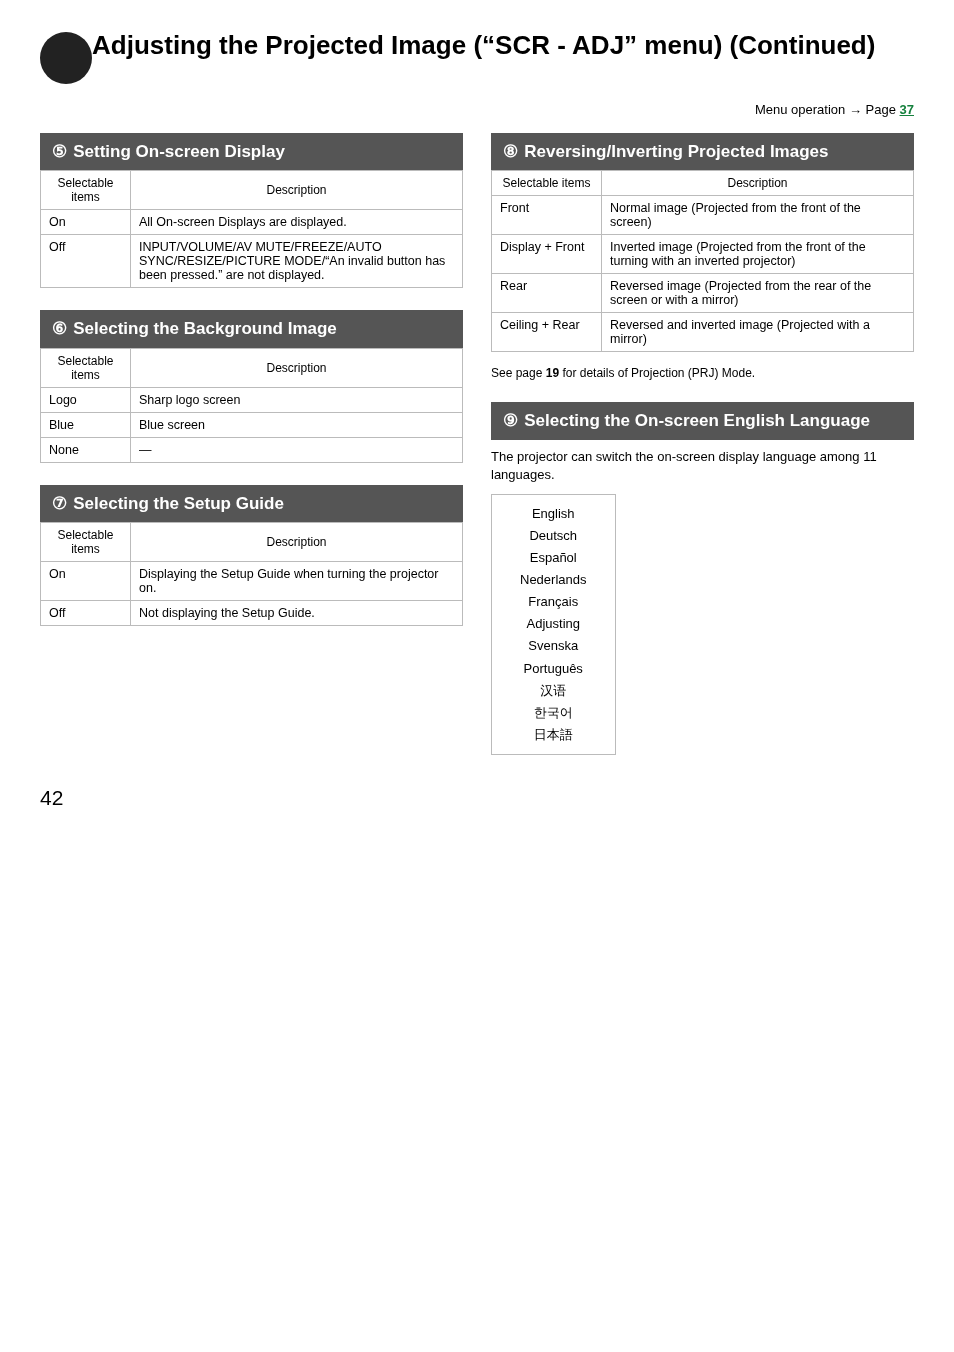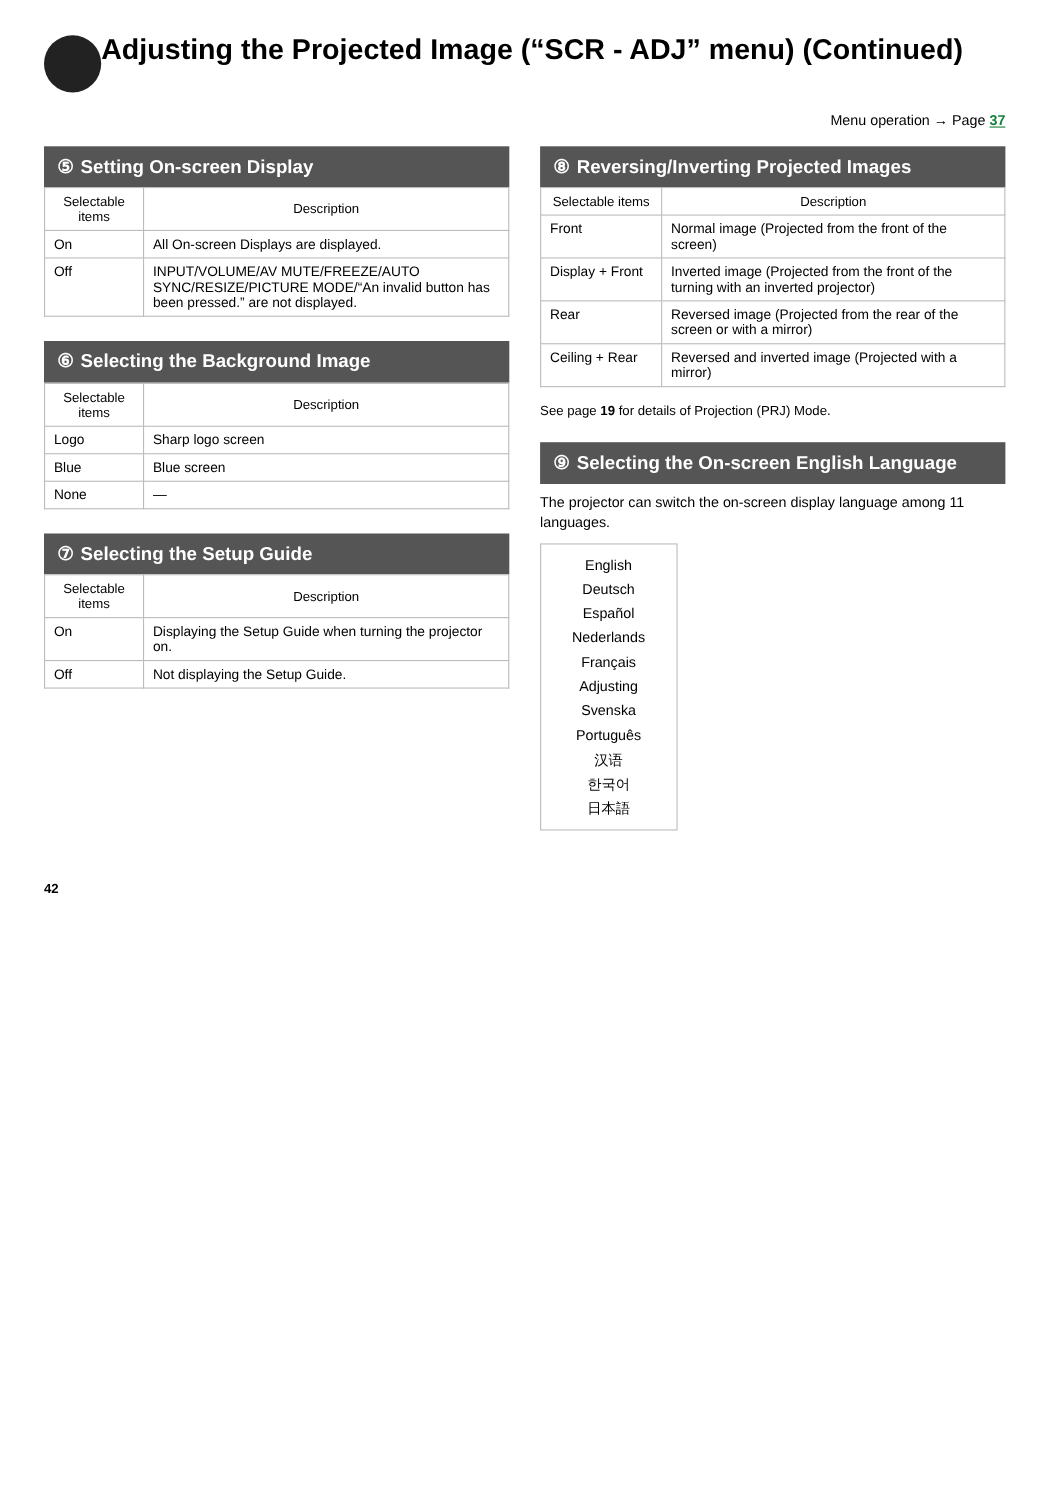--- a/index.html
+++ b/index.html
@@ -113,23 +113,23 @@
       padding: 8px 28px;
       display: inline-block;
       min-width: 100px;
       line-height: 1.7;
       font-size: 13px;
       text-align: center;
     }
 
     
     .page-number {
-      font-size: 12px;
-      font-weight: bold;
-      margin-top: 24px;
+      font-size: 21px;
+      font-weight: normal;
+      margin-top: 9px;
     }
 
     
     .see-page-note {
       font-size: 12px;
       margin-bottom: 0;
     }
     .see-page-note .bold-num {
       font-weight: bold;
     }

